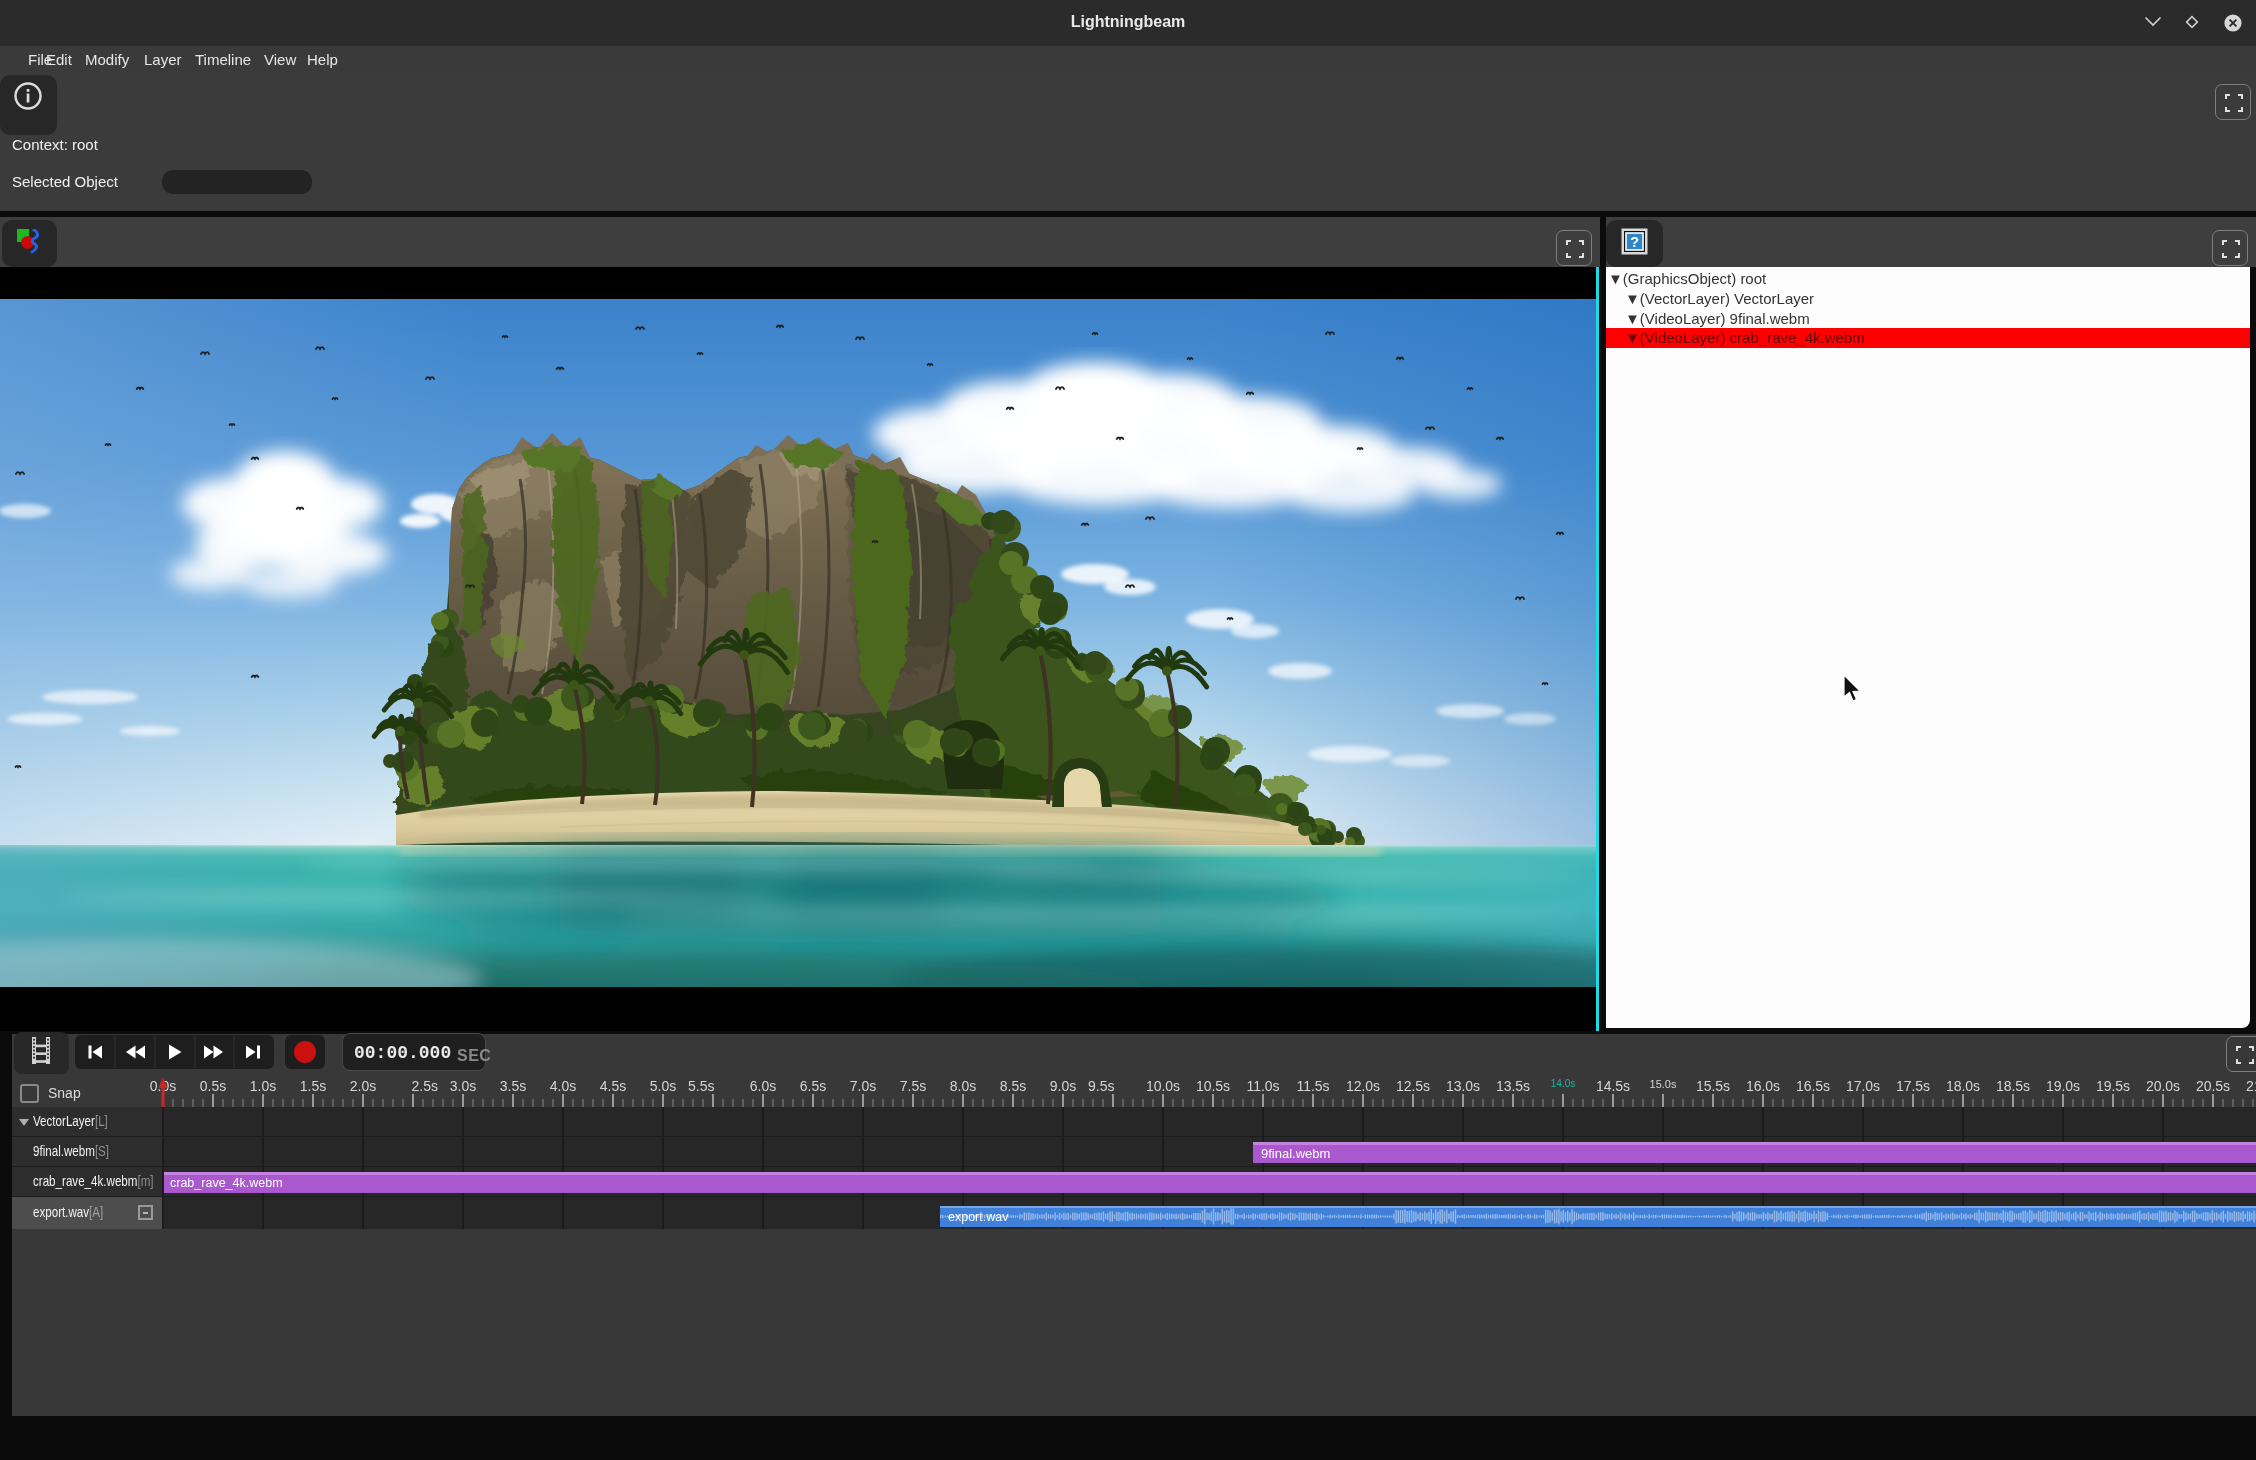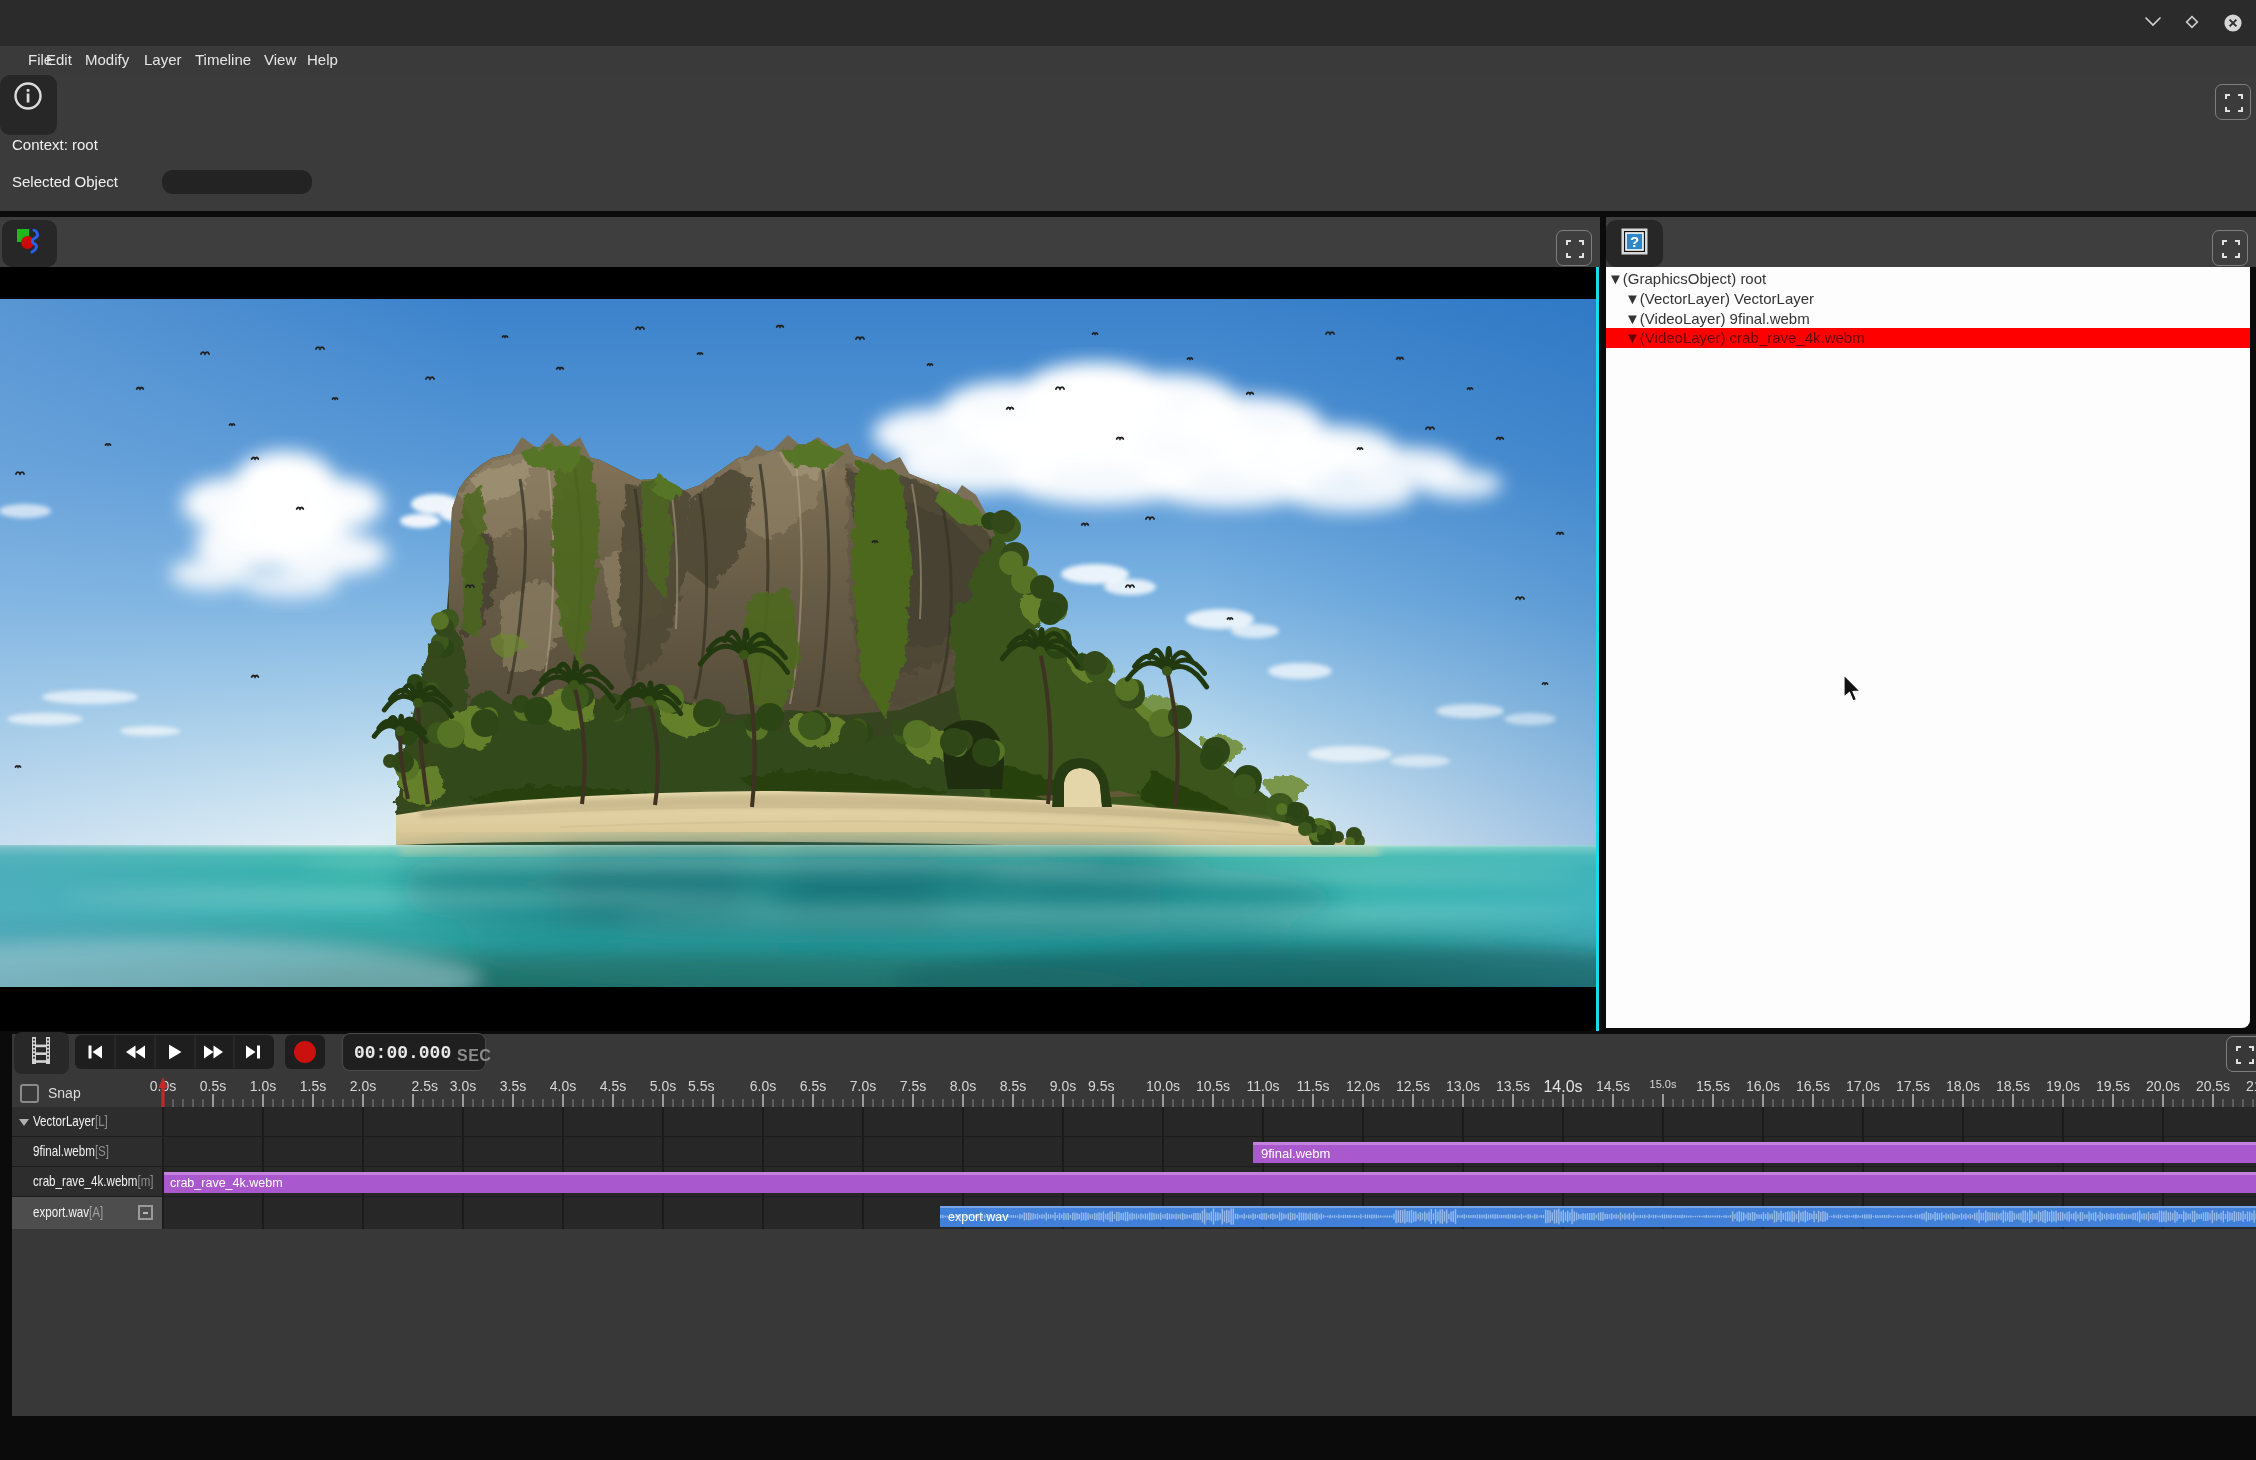--- a/index.html
+++ b/index.html
@@ -7,20 +7,21 @@
   body { font-family:"Liberation Sans", sans-serif; position:relative; }
   .abs { position:absolute; }
   .fsbtn { position:absolute; width:36px; height:36px; border:1px solid #7e7e7e; border-radius:7px; }
   .fsbtn svg { position:absolute; left:9px; top:9px; }
   .tab { position:absolute; background:#272727; border-radius:10px; }
 </style>
 </head>
 <body>
 
 <div class="abs" style="left:0;top:0;width:2256px;height:46px;background:#2b2b2b;">
+  <div class="abs" style="width:2256px;top:13px;text-align:center;color:#e9e9e9;font-size:16px;font-weight:bold;">Lightningbeam</div>
   <svg class="abs" style="left:2144px;top:15px;" width="18" height="14" viewBox="0 0 18 14">
       <path d="M2 3 L9 10 L16 3" stroke="#cfcfcf" stroke-width="1.7" fill="none" stroke-linecap="round"></path>
     </svg>
   <svg class="abs" style="left:2184px;top:14px;" width="16" height="16" viewBox="0 0 16 16">
       <rect x="4.2" y="4.2" width="7.6" height="7.6" stroke="#cfcfcf" stroke-width="1.6" fill="none" transform="rotate(45 8 8)"></rect>
     </svg>
   <svg class="abs" style="left:2223px;top:13px;" width="20" height="20" viewBox="0 0 20 20">
       <circle cx="10" cy="10" r="8.6" fill="#d6d6d6"></circle>
       <path d="M6.6 6.6 L13.4 13.4 M13.4 6.6 L6.6 13.4" stroke="#2b2b2b" stroke-width="1.9"></path>
     </svg>
@@ -810,21 +811,21 @@
       <div class="abs" style="left:1470px;top:21px;width:2px;height:8px;background:#5e5e5e"></div>
       <div class="abs" style="left:1480px;top:21px;width:2px;height:8px;background:#5e5e5e"></div>
       <div class="abs" style="left:1490px;top:21px;width:2px;height:8px;background:#5e5e5e"></div>
       <div class="abs" style="left:1500px;top:16px;width:2px;height:13px;background:#9a9a9a"></div>
       <div class="abs" style="left:1476px;top:0px;width:50px;text-align:center;font-size:14px;color:#d6d6d6;">13.5s</div>
       <div class="abs" style="left:1510px;top:21px;width:2px;height:8px;background:#5e5e5e"></div>
       <div class="abs" style="left:1520px;top:21px;width:2px;height:8px;background:#5e5e5e"></div>
       <div class="abs" style="left:1530px;top:21px;width:2px;height:8px;background:#5e5e5e"></div>
       <div class="abs" style="left:1540px;top:21px;width:2px;height:8px;background:#5e5e5e"></div>
       <div class="abs" style="left:1550px;top:16px;width:2px;height:13px;background:#9a9a9a"></div>
-      <div class="abs" style="left:1526px;top:0px;width:50px;text-align:center;font-size:16px;color:#e5e5e5;">14.0s</div>
+      <div class="abs" style="left:1526px;top:0px;width:50px;text-align:center;font-size:10px;color:#14b8a6;">14.0s</div>
       <div class="abs" style="left:1560px;top:21px;width:2px;height:8px;background:#5e5e5e"></div>
       <div class="abs" style="left:1570px;top:21px;width:2px;height:8px;background:#5e5e5e"></div>
       <div class="abs" style="left:1580px;top:21px;width:2px;height:8px;background:#5e5e5e"></div>
       <div class="abs" style="left:1590px;top:21px;width:2px;height:8px;background:#5e5e5e"></div>
       <div class="abs" style="left:1600px;top:16px;width:2px;height:13px;background:#9a9a9a"></div>
       <div class="abs" style="left:1576px;top:0px;width:50px;text-align:center;font-size:14px;color:#d6d6d6;">14.5s</div>
       <div class="abs" style="left:1610px;top:21px;width:2px;height:8px;background:#5e5e5e"></div>
       <div class="abs" style="left:1620px;top:21px;width:2px;height:8px;background:#5e5e5e"></div>
       <div class="abs" style="left:1630px;top:21px;width:2px;height:8px;background:#5e5e5e"></div>
       <div class="abs" style="left:1640px;top:21px;width:2px;height:8px;background:#5e5e5e"></div>

